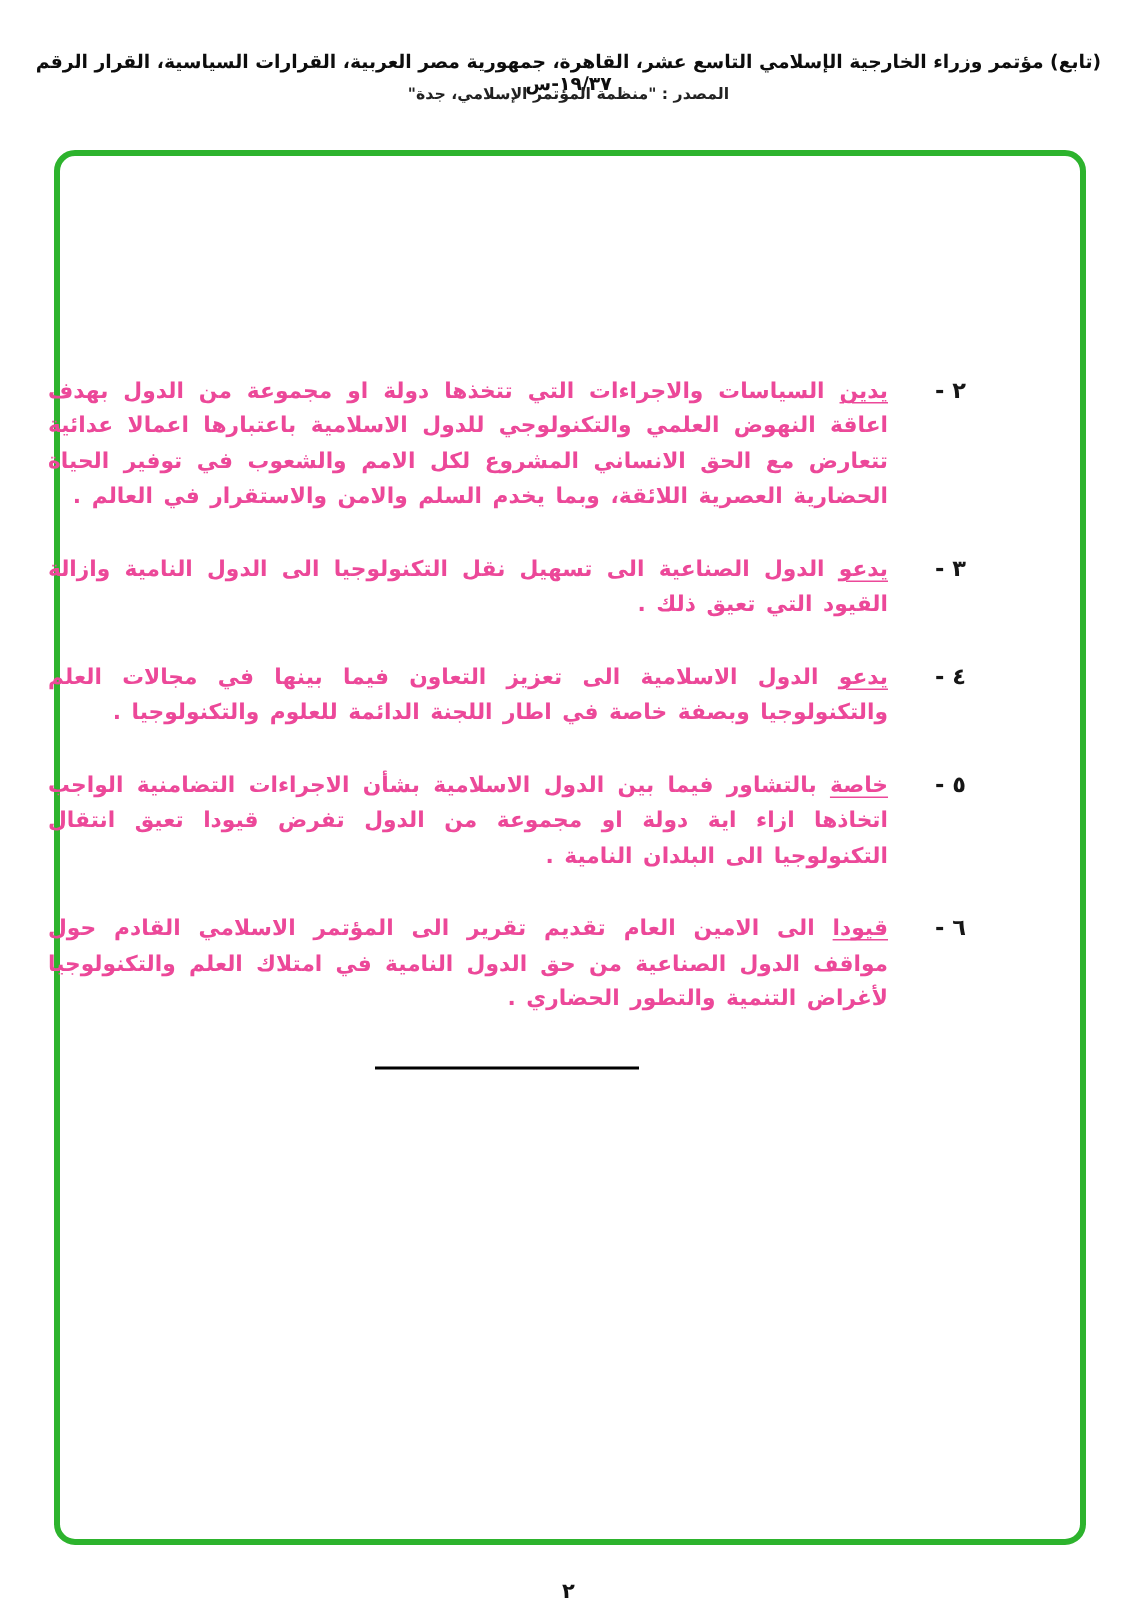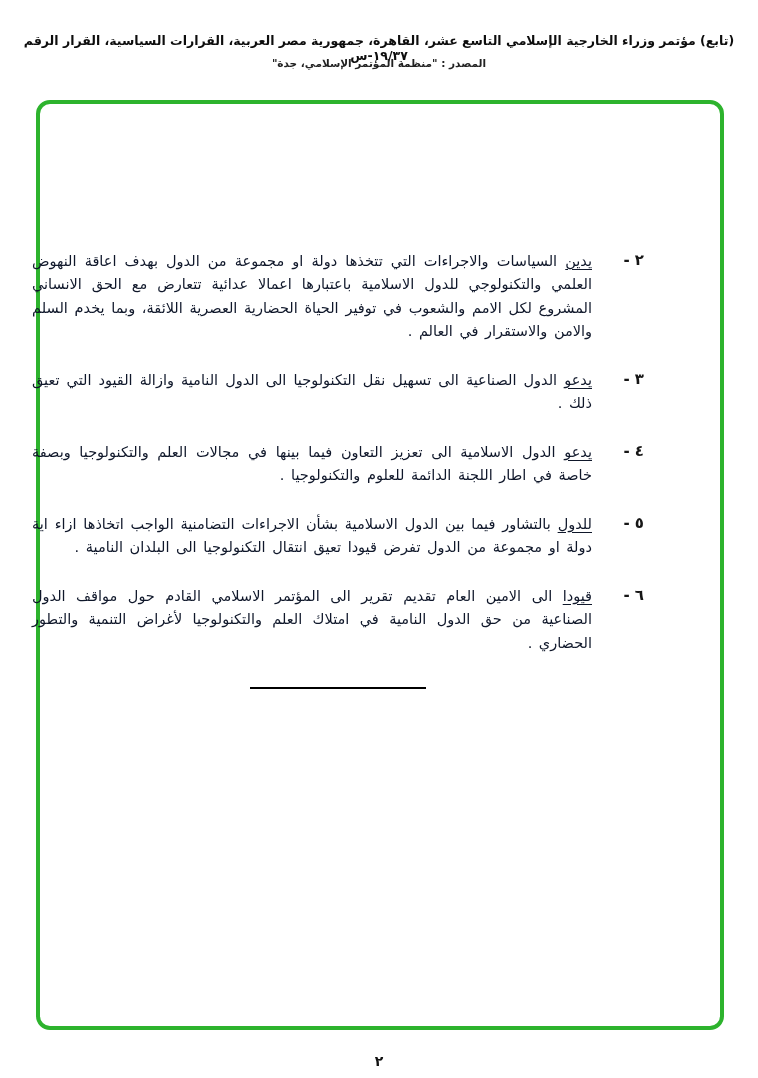--- a/index.html
+++ b/index.html
@@ -64,23 +64,23 @@
     width: 52px;
     font-size: 15px;
     font-weight: 700;
     color: #161616;
     padding-top: 1px;
     white-space: nowrap;
   }
   .item-text {
     flex: 1;
     font-size: 14.5px;
-    font-weight: 400;
+    font-weight: 700;
     line-height: 1.62;
-    color: #0f172a;
+    color: #ec4899;
     text-align: justify;
     word-spacing: 2px;
   }
   .item-text .lead {
     text-decoration: underline;
     text-underline-offset: 3px;
   }
   .divider {
     width: 176px;
     height: 2px;
@@ -117,21 +117,21 @@
         <div class="item">
           <div class="item-marker">٣ -</div>
           <div class="item-text"><span class="lead">يدعو</span> الدول الصناعية الى تسهيل نقل التكنولوجيا الى الدول النامية وازالة القيود التي تعيق ذلك .</div>
         </div>
         <div class="item">
           <div class="item-marker">٤ -</div>
           <div class="item-text"><span class="lead">يدعو</span> الدول الاسلامية الى تعزيز التعاون فيما بينها في مجالات العلم والتكنولوجيا وبصفة خاصة في اطار اللجنة الدائمة للعلوم والتكنولوجيا .</div>
         </div>
         <div class="item">
           <div class="item-marker">٥ -</div>
-          <div class="item-text"><span class="lead">للدول</span> بالتشاور فيما بين الدول الاسلامية بشأن الاجراءات التضامنية الواجب اتخاذها ازاء اية دولة او مجموعة من الدول تفرض قيودا تعيق انتقال التكنولوجيا الى البلدان النامية .</div>
+          <div class="item-text"><span class="lead">خاصة</span> بالتشاور فيما بين الدول الاسلامية بشأن الاجراءات التضامنية الواجب اتخاذها ازاء اية دولة او مجموعة من الدول تفرض قيودا تعيق انتقال التكنولوجيا الى البلدان النامية .</div>
         </div>
         <div class="item">
           <div class="item-marker">٦ -</div>
           <div class="item-text"><span class="lead">قيودا</span> الى الامين العام تقديم تقرير الى المؤتمر الاسلامي القادم حول مواقف الدول الصناعية من حق الدول النامية في امتلاك العلم والتكنولوجيا لأغراض التنمية والتطور الحضاري .</div>
         </div>
         <div class="divider"></div>
       </div>
   </div>
 
   <div class="page-number">٢</div>

